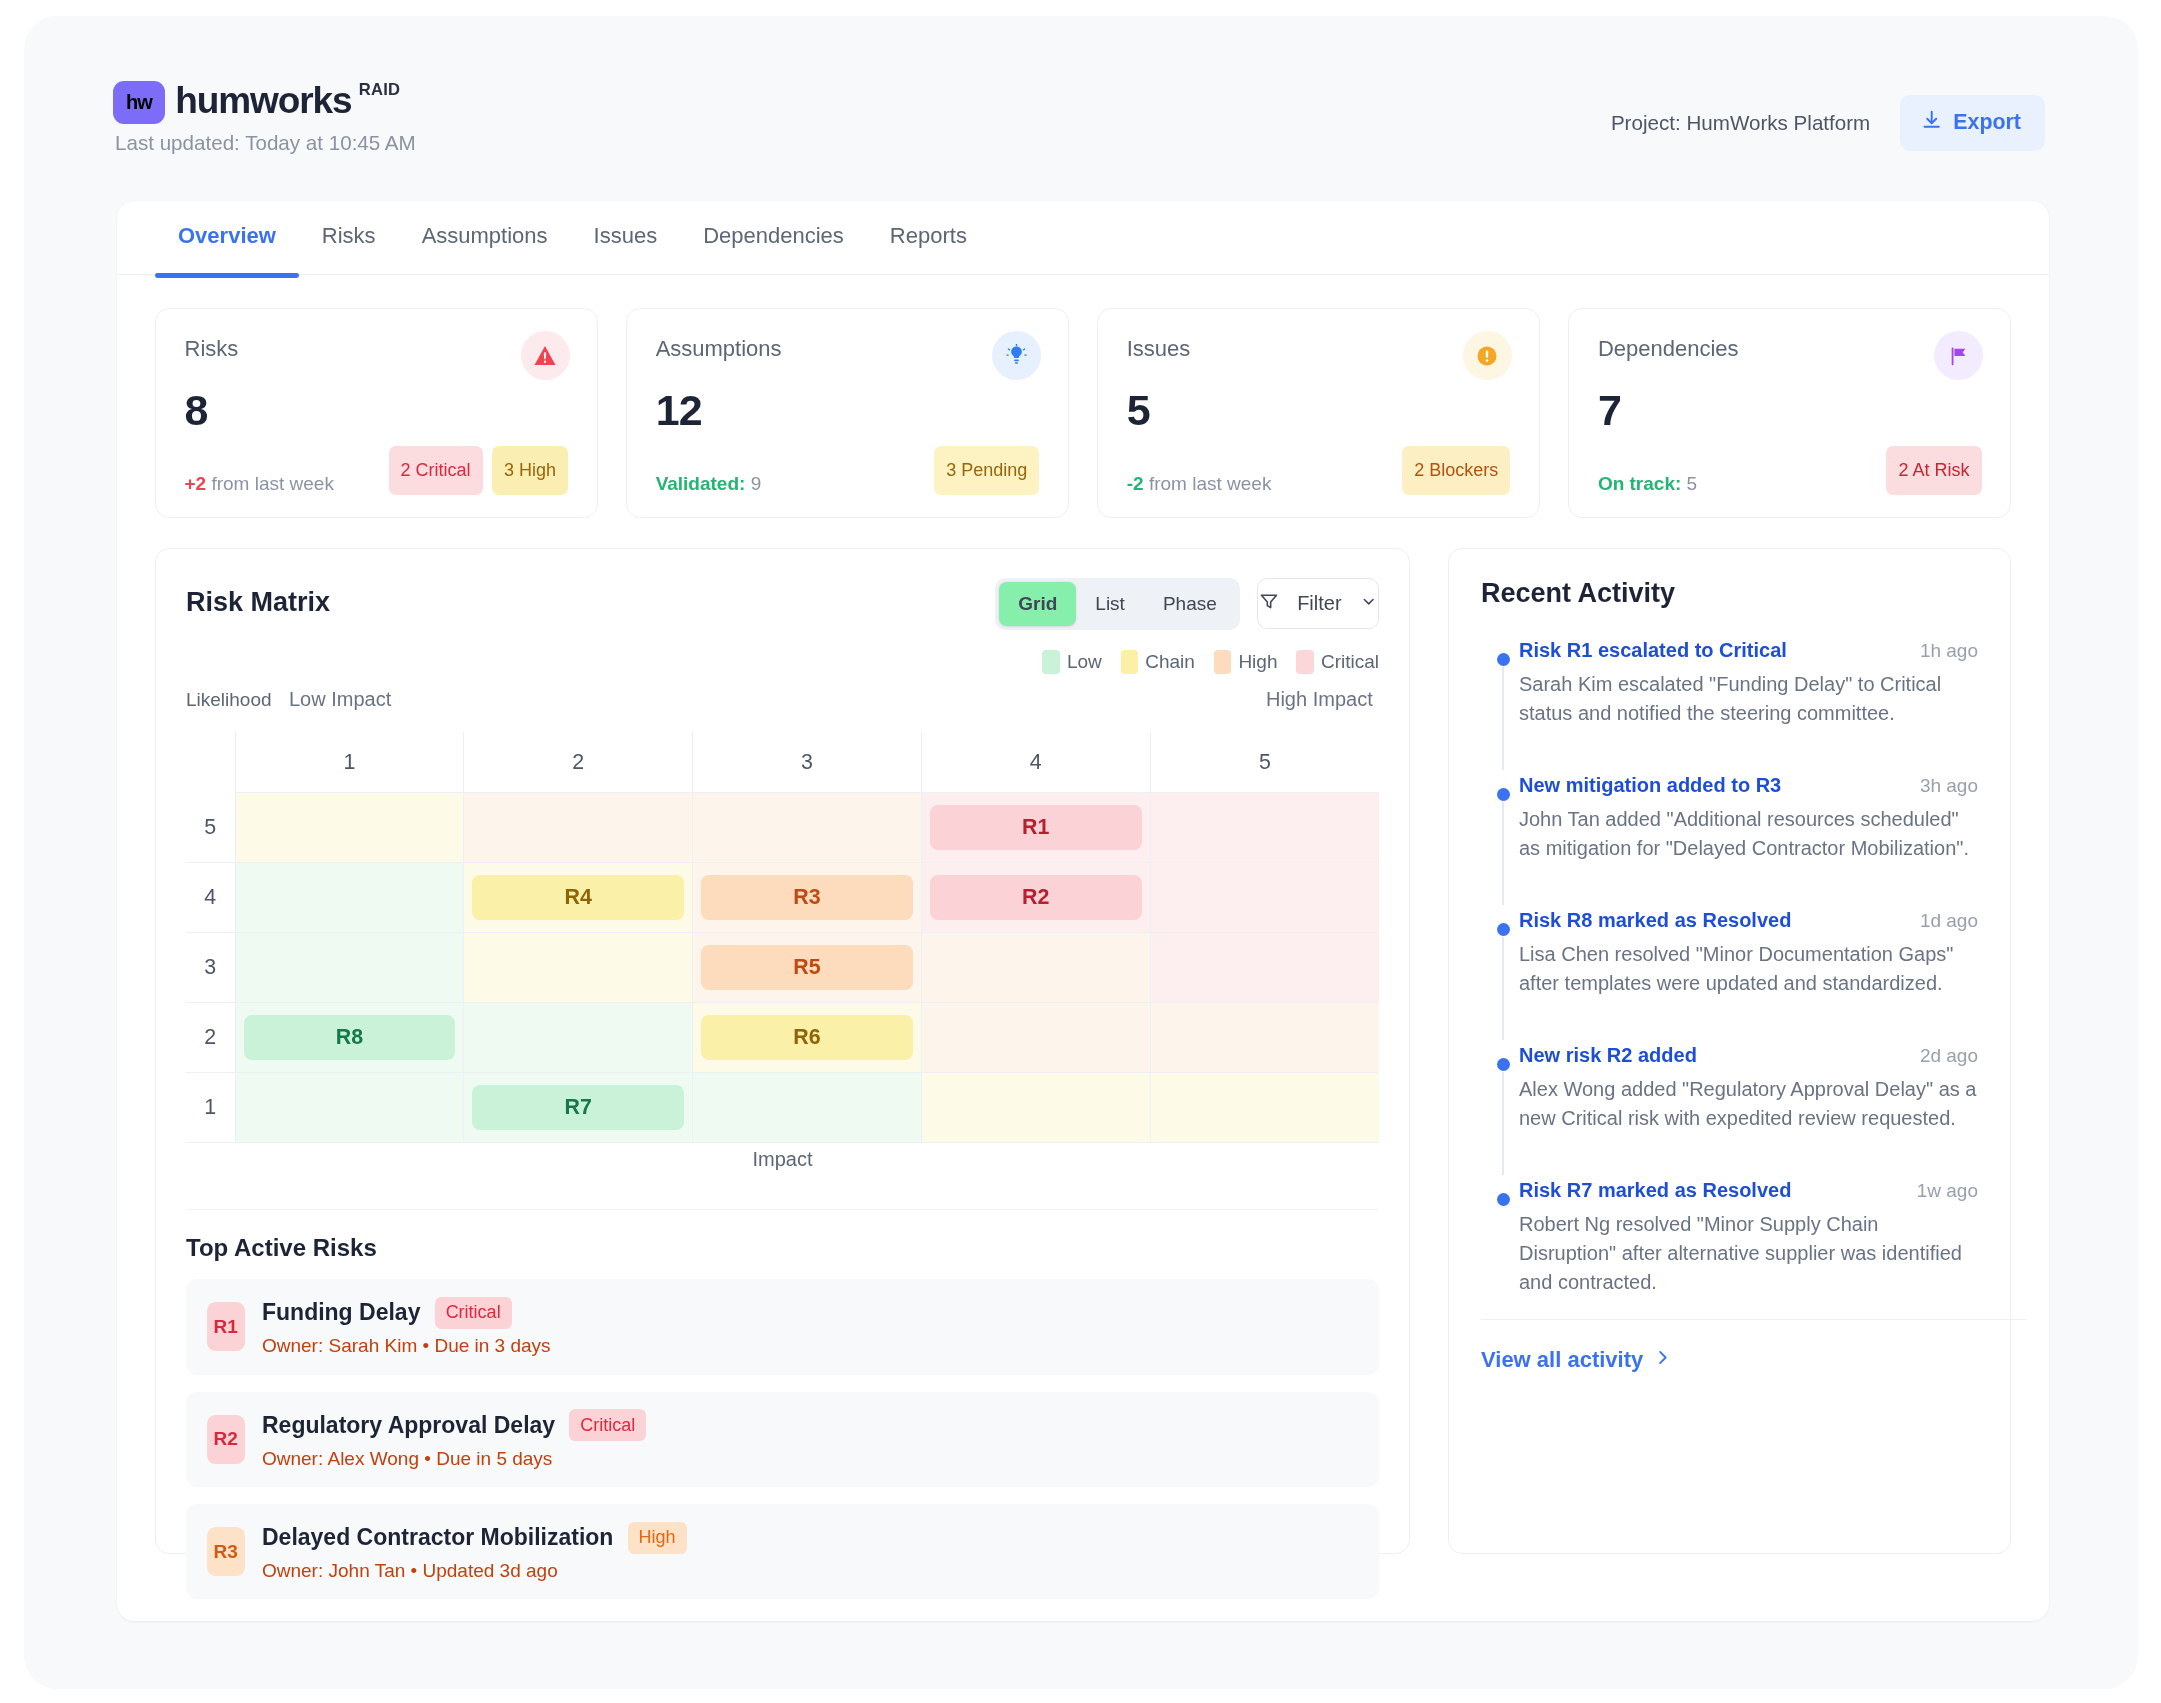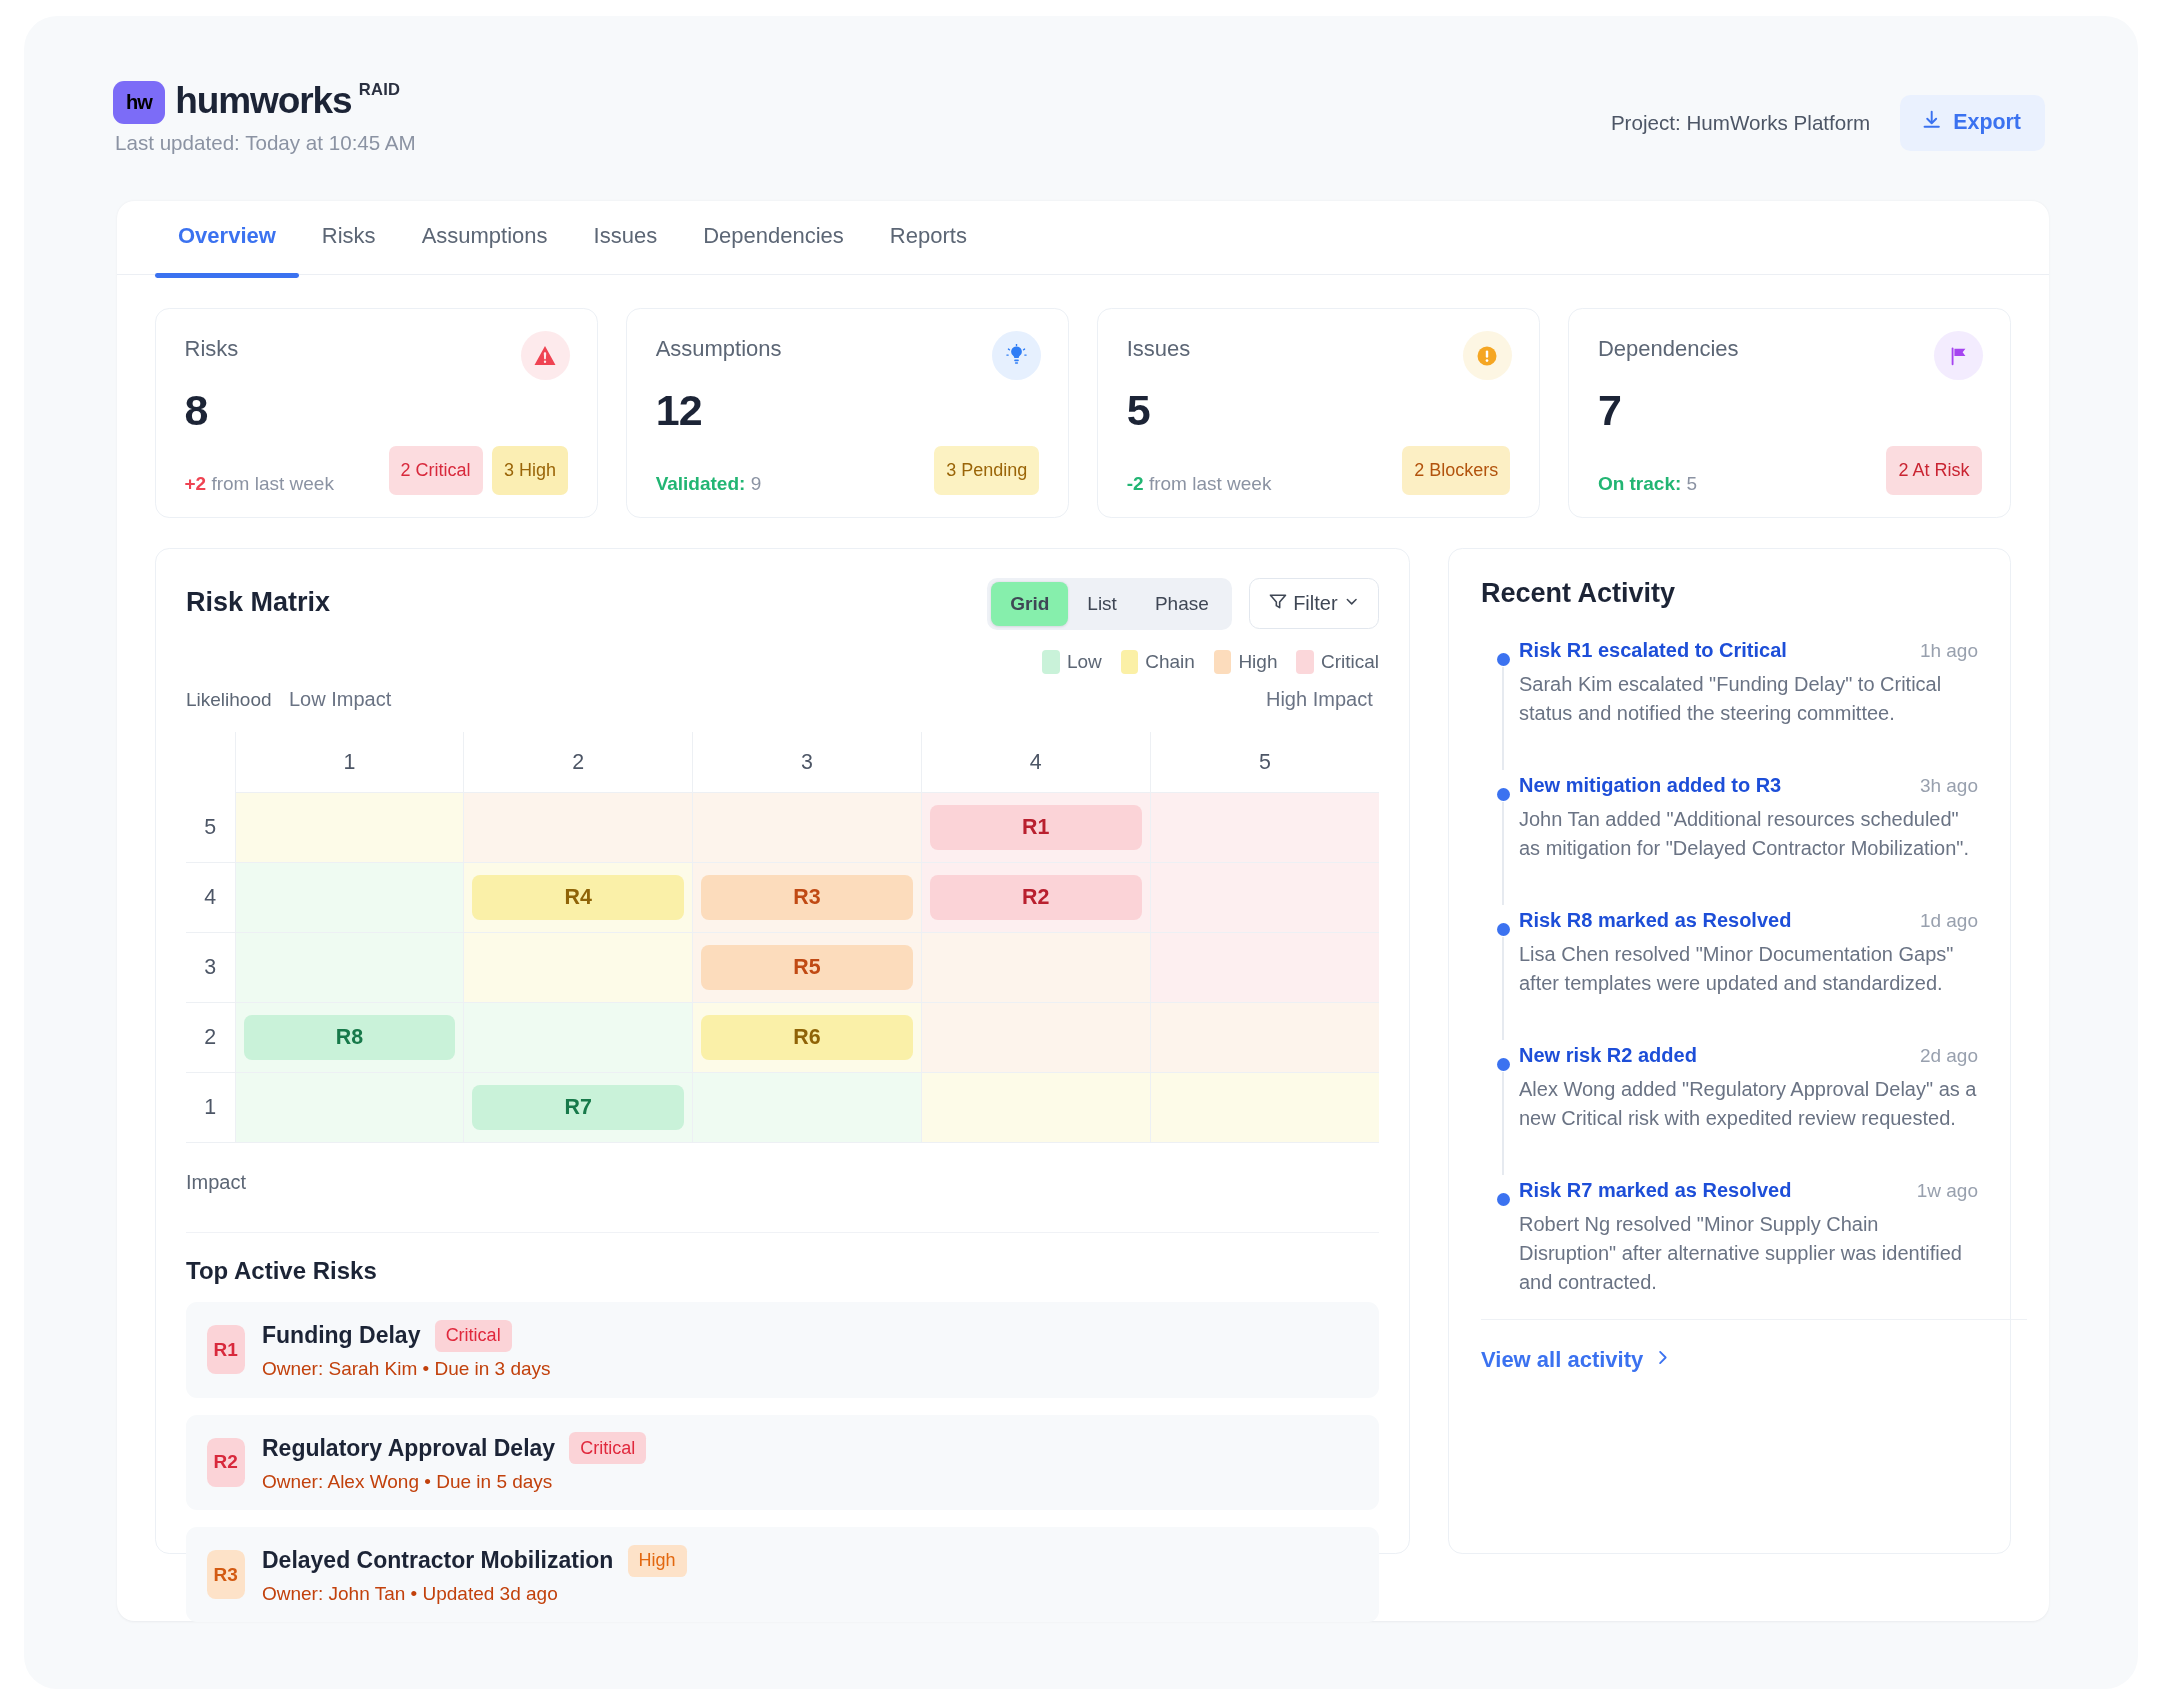--- a/index.html
+++ b/index.html
@@ -102,23 +102,23 @@
   }
   .matrix-head { display: flex; align-items: flex-start; justify-content: space-between; }
   .matrix-title { font-size: 27px; font-weight: 700; color: #1c2436; margin-top: 9.5px; }
   .matrix-tools { display: flex; align-items: center; gap: 17.4px; }
   .segmented { background: #eef1f6; border-radius: 10.3px; padding: 4px; display: flex; }
   .seg {
     font-size: 19px; color: #3f4755; padding: 11px 19px; border-radius: 8px; cursor: pointer; white-space: nowrap;
   }
   .seg.active { background: #86efac; font-weight: 600; box-shadow: 0 0.8px 2.4px rgba(16,24,40,.12); }
   .filter-btn {
-    display: flex; align-items: center; gap: 5px;
+    display: flex; align-items: center; gap: 18px;
     border: 1.6px solid #e2e7ee; border-radius: 10.3px; background: #fff;
-    padding: 12px 18px; font-size: 20px; color: #3f4755; cursor: pointer;
+    padding: 12px 1px; font-size: 20px; color: #3f4755; cursor: pointer;
   }
 
   .legend { display: flex; align-items: center; gap: 8.7px; justify-content: flex-end; margin-top: 20.6px; }
   .legend-item { display: flex; align-items: center; gap: 7.1px; margin-right: 10.3px; }
   .legend-sw { width: 17.4px; height: 24px; border-radius: 4px; }
   .legend-lb { font-size: 19px; color: #5c6675; }
 
   .axis-top { display: flex; align-items: baseline; margin-top: 14.2px; position: relative; height: 33px; }
   .lbl-likelihood { font-size: 19px; color: #5c6675; }
   .lbl-lowimpact { font-size: 20px; color: #6a7384; margin-left: 17.4px; }
@@ -143,21 +143,21 @@
   .bg-high { background: #fdf4ec; }
   .bg-crit { background: #fdeff0; }
   .risk-tag {
     display: block; margin: 0 8px; border-radius: 8px;
     font-size: 21.4px; font-weight: 600; padding: 10.3px 0;
   }
   .tag-low  { background: #c9f2d9; color: #17794a; }
   .tag-med  { background: #faf0a8; color: #8f6307; }
   .tag-high { background: #fcdcbc; color: #c04a14; }
   .tag-crit { background: #fbd3d7; color: #b9202f; }
-  .axis-bottom { font-size: 20px; color: #5c6675; margin-top: 28px; }
+  .axis-bottom { text-align: center; font-size: 20px; color: #5c6675; margin-top: 5px; }
 
   .top-risks-title { font-size: 24px; font-weight: 700; color: #1c2436; margin-top: 38px; padding-top: 24px; border-top: 1.6px solid #f0f2f6; }
   .risk-row {
     display: flex; align-items: center; gap: 17.4px;
     background: #f7f9fb; border-radius: 11px; padding: 17.4px 20.6px; margin-top: 17.4px;
   }
   .risk-id {
     width: 38px; height: 49px; border-radius: 8.7px;
     display: flex; align-items: center; justify-content: center;
     font-size: 19px; font-weight: 600; flex: none;

